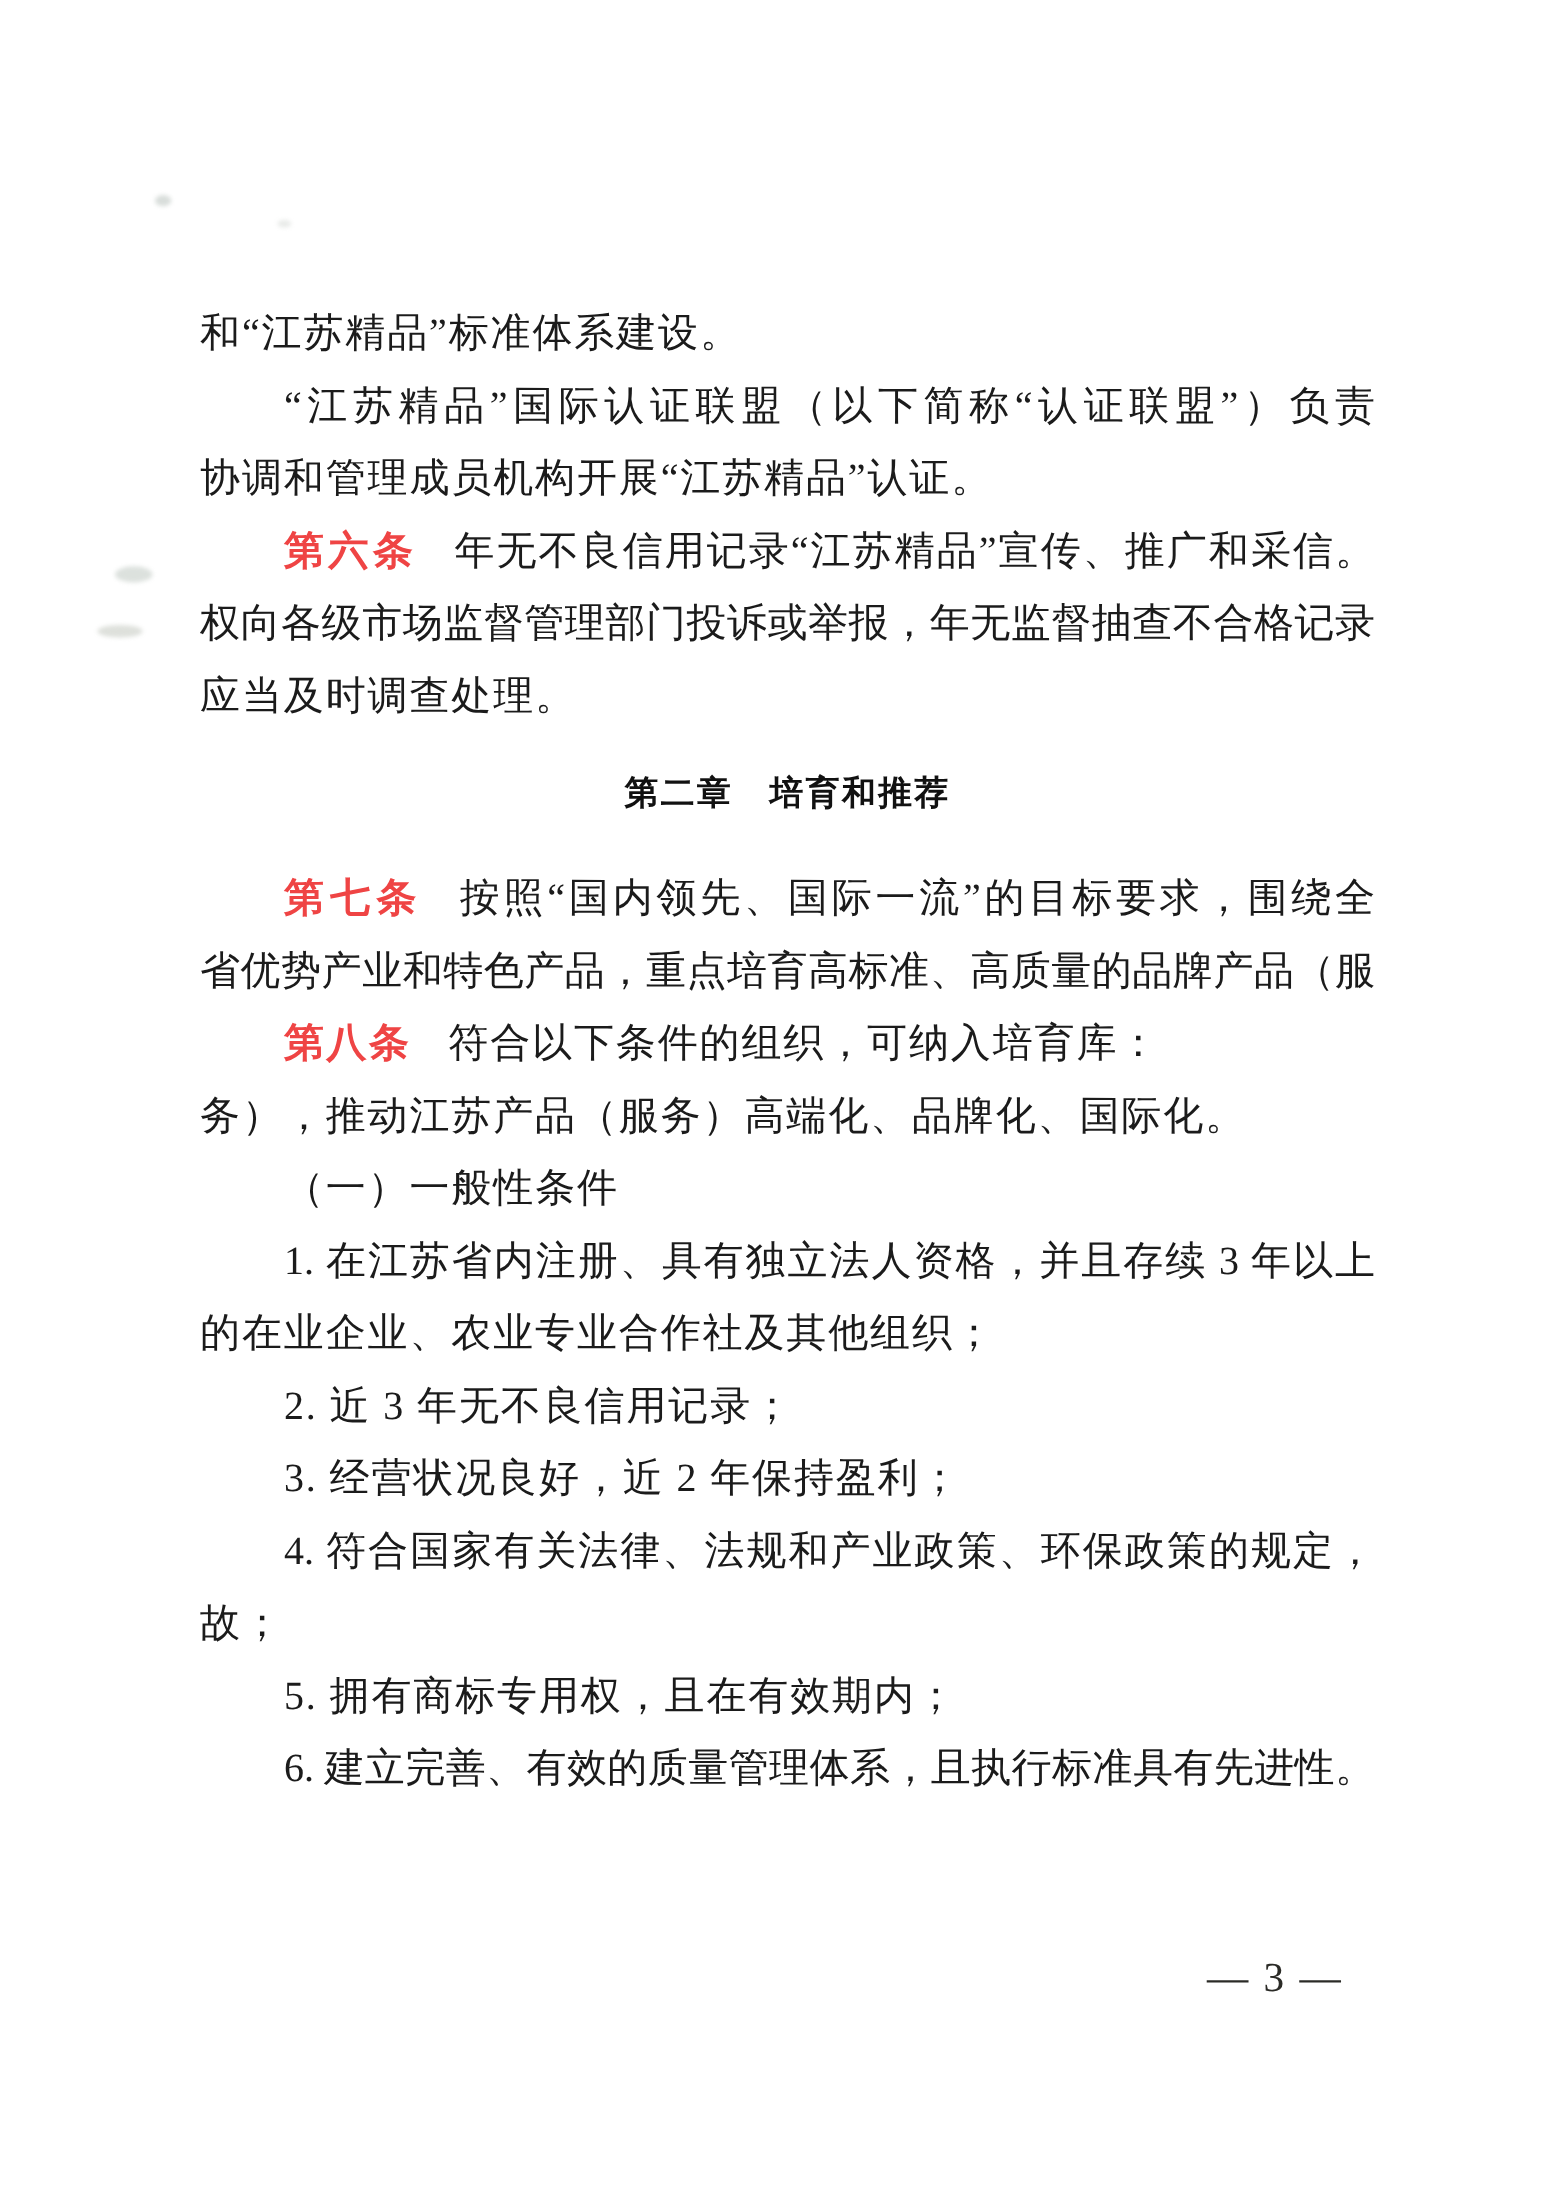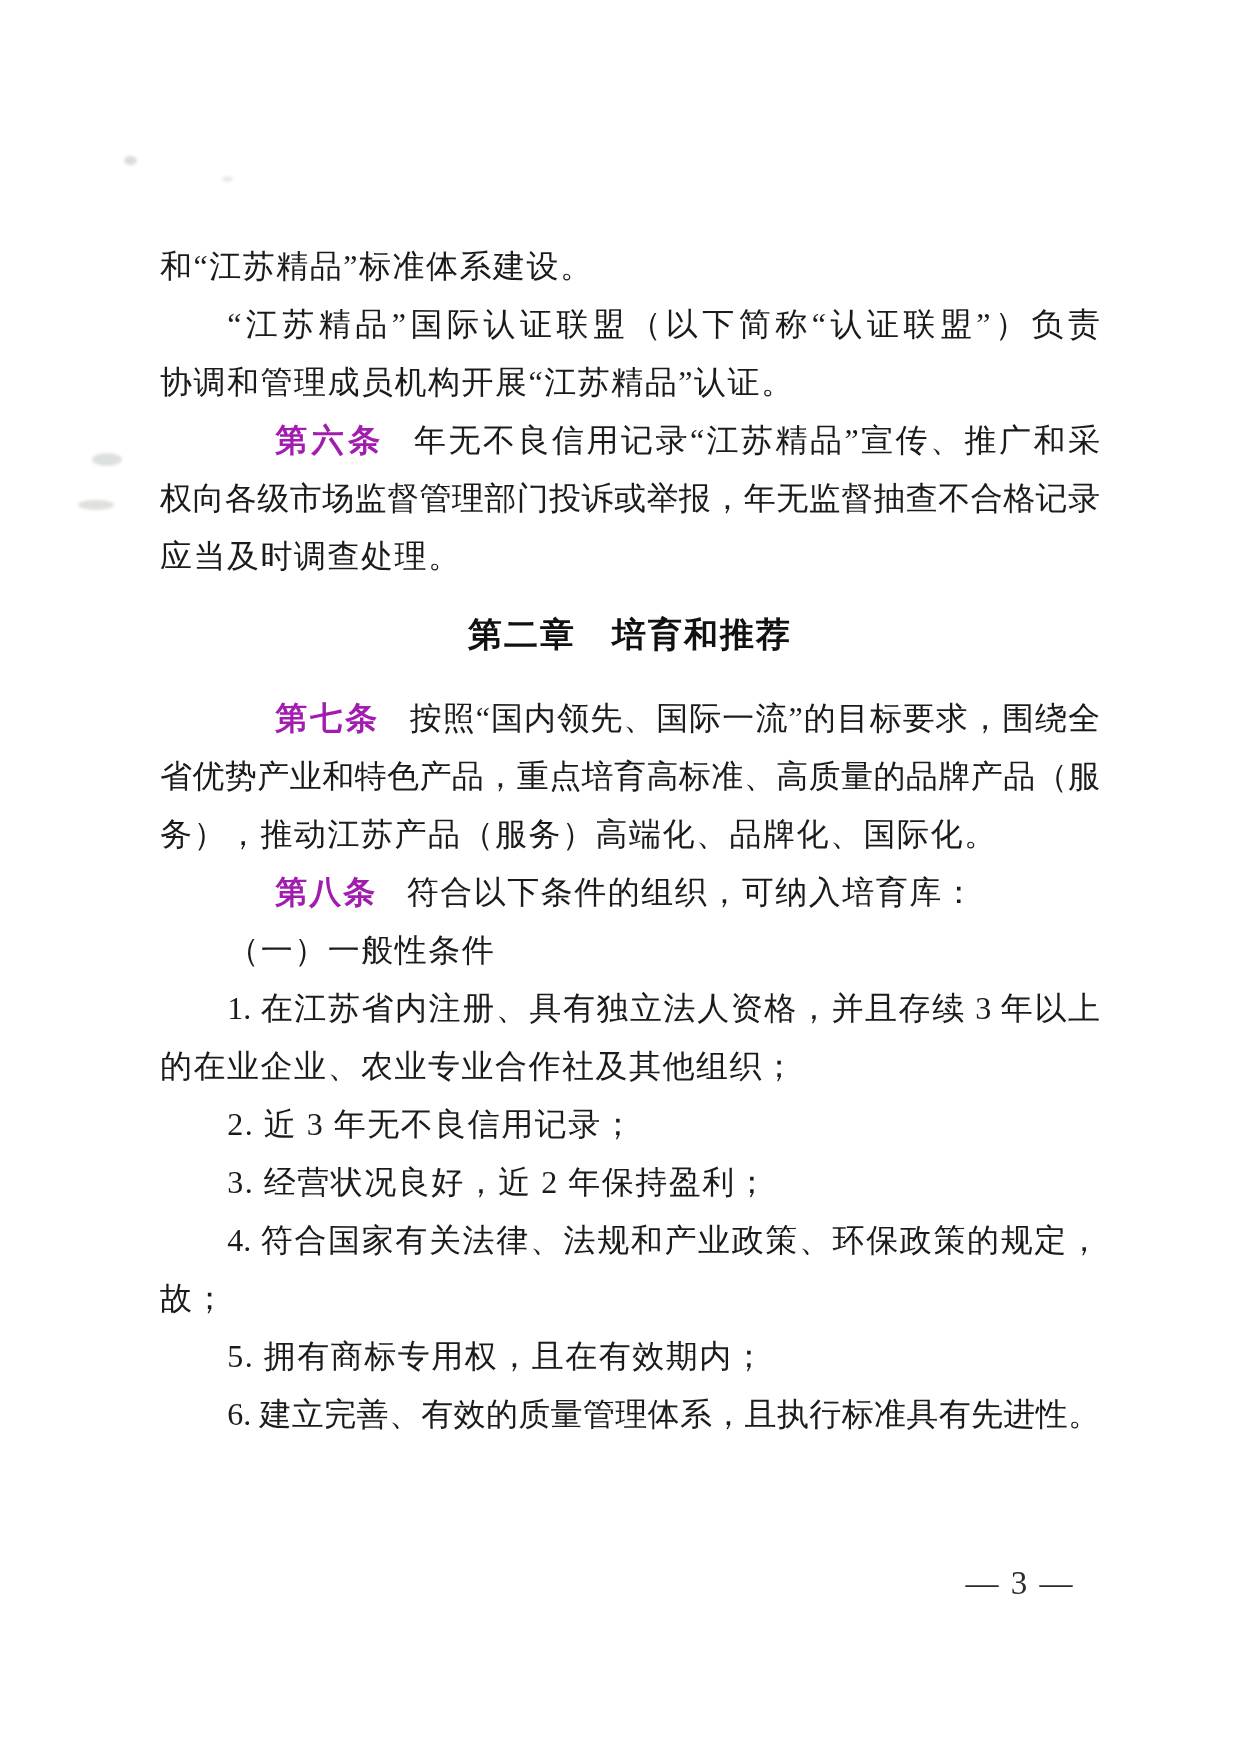--- a/index.html
+++ b/index.html
@@ -32,30 +32,29 @@
   .j {
     text-align: justify;
     text-align-last: justify;
   }
   .ind { text-indent: 2.1em; }
   .lead {
     font-family: Liberation Mono, monospace;
     font-weight: 700;
     margin-right: 0.92em;
     letter-spacing: 2px;
-    color: #a21caf;
-    margin-left: 48px;
+    color: #ef4444;
   }
   .heading {
     text-align: center;
     text-align-last: center;
     text-indent: 0;
     font-family: "Liberation Sans", "DejaVu Sans", sans-serif;
     font-weight: 700;
-    font-size: 34px;
+    font-size: 27px;
     letter-spacing: 2px;
     color: #111111;
     margin-top: 20px;
     margin-bottom: 26px;
   }
   .page-number {
     position: absolute;
     top: 1563px;
     left: 950px;
     width: 140px;
@@ -80,22 +79,22 @@
   <main class="content" id="doc-lines">
       <div class="line"><span>和“江苏精品”标准体系建设。</span></div>
       <div class="line ind j"><span>“江苏精品”国际认证联盟（以下简称“认证联盟”）负责</span></div>
       <div class="line"><span>协调和管理成员机构开展“江苏精品”认证。</span></div>
       <div class="line ind j"><b class="lead">第六条</b><span>年无不良信用记录“江苏精品”宣传、推广和采信。</span></div>
       <div class="line j"><span>权向各级市场监督管理部门投诉或举报，年无监督抽查不合格记录</span></div>
       <div class="line"><span>应当及时调查处理。</span></div>
       <div class="line heading"><span>第二章　培育和推荐</span></div>
       <div class="line ind j"><b class="lead">第七条</b><span>按照“国内领先、国际一流”的目标要求，围绕全</span></div>
       <div class="line j"><span>省优势产业和特色产品，重点培育高标准、高质量的品牌产品（服</span></div>
+      <div class="line ind"><b class="lead">第八条</b><span>符合以下条件的组织，可纳入培育库：</span></div>
       <div class="line"><span>务），推动江苏产品（服务）高端化、品牌化、国际化。</span></div>
-      <div class="line ind"><b class="lead">第八条</b><span>符合以下条件的组织，可纳入培育库：</span></div>
       <div class="line ind"><span>（一）一般性条件</span></div>
       <div class="line ind j"><span>1. 在江苏省内注册、具有独立法人资格，并且存续 3 年以上</span></div>
       <div class="line"><span>的在业企业、农业专业合作社及其他组织；</span></div>
       <div class="line ind"><span>2. 近 3 年无不良信用记录；</span></div>
       <div class="line ind"><span>3. 经营状况良好，近 2 年保持盈利；</span></div>
       <div class="line ind j"><span>4. 符合国家有关法律、法规和产业政策、环保政策的规定，</span></div>
       <div class="line"><span>故；</span></div>
       <div class="line ind"><span>5. 拥有商标专用权，且在有效期内；</span></div>
       <div class="line ind j"><span>6. 建立完善、有效的质量管理体系，且执行标准具有先进性。</span></div>
     </main>

